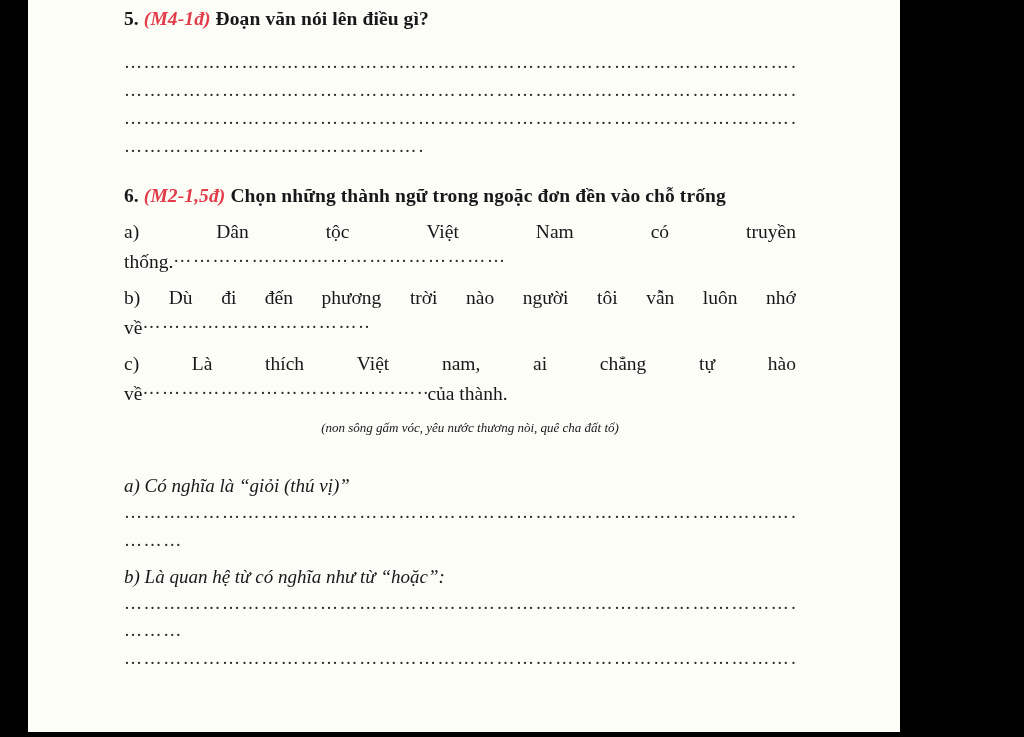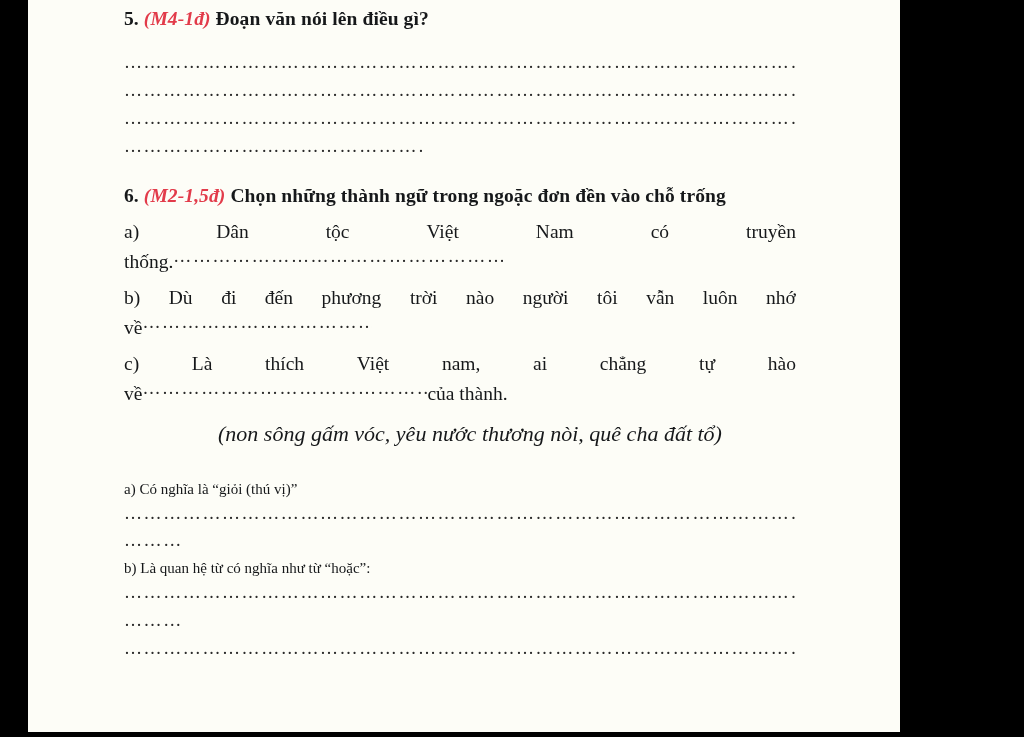--- a/index.html
+++ b/index.html
@@ -72,27 +72,28 @@
     vertical-align: baseline;
     font-size: 18px;
   }
   .b1 { width: 330px; }
   .b2 { width: 230px; }
   .b3 { width: 285px; }
 
   .hint {
     text-align: center;
     font-style: italic;
-    font-size: 22px;
+    font-size: 13px;
     margin: 14px 0 16px 0;
     padding-left: 20px;
   }
   .sub {
-    font-size: 15px;
-    margin-top: 4px;
+    font-size: 19px;
+    margin-top: 10px;
+    font-style: italic;
   }
   .italic { font-style: italic; }
   .bold { font-weight: bold; }
 </style>
 </head>
 <body>
 
 <div class="page">
 
   <div class="q">

